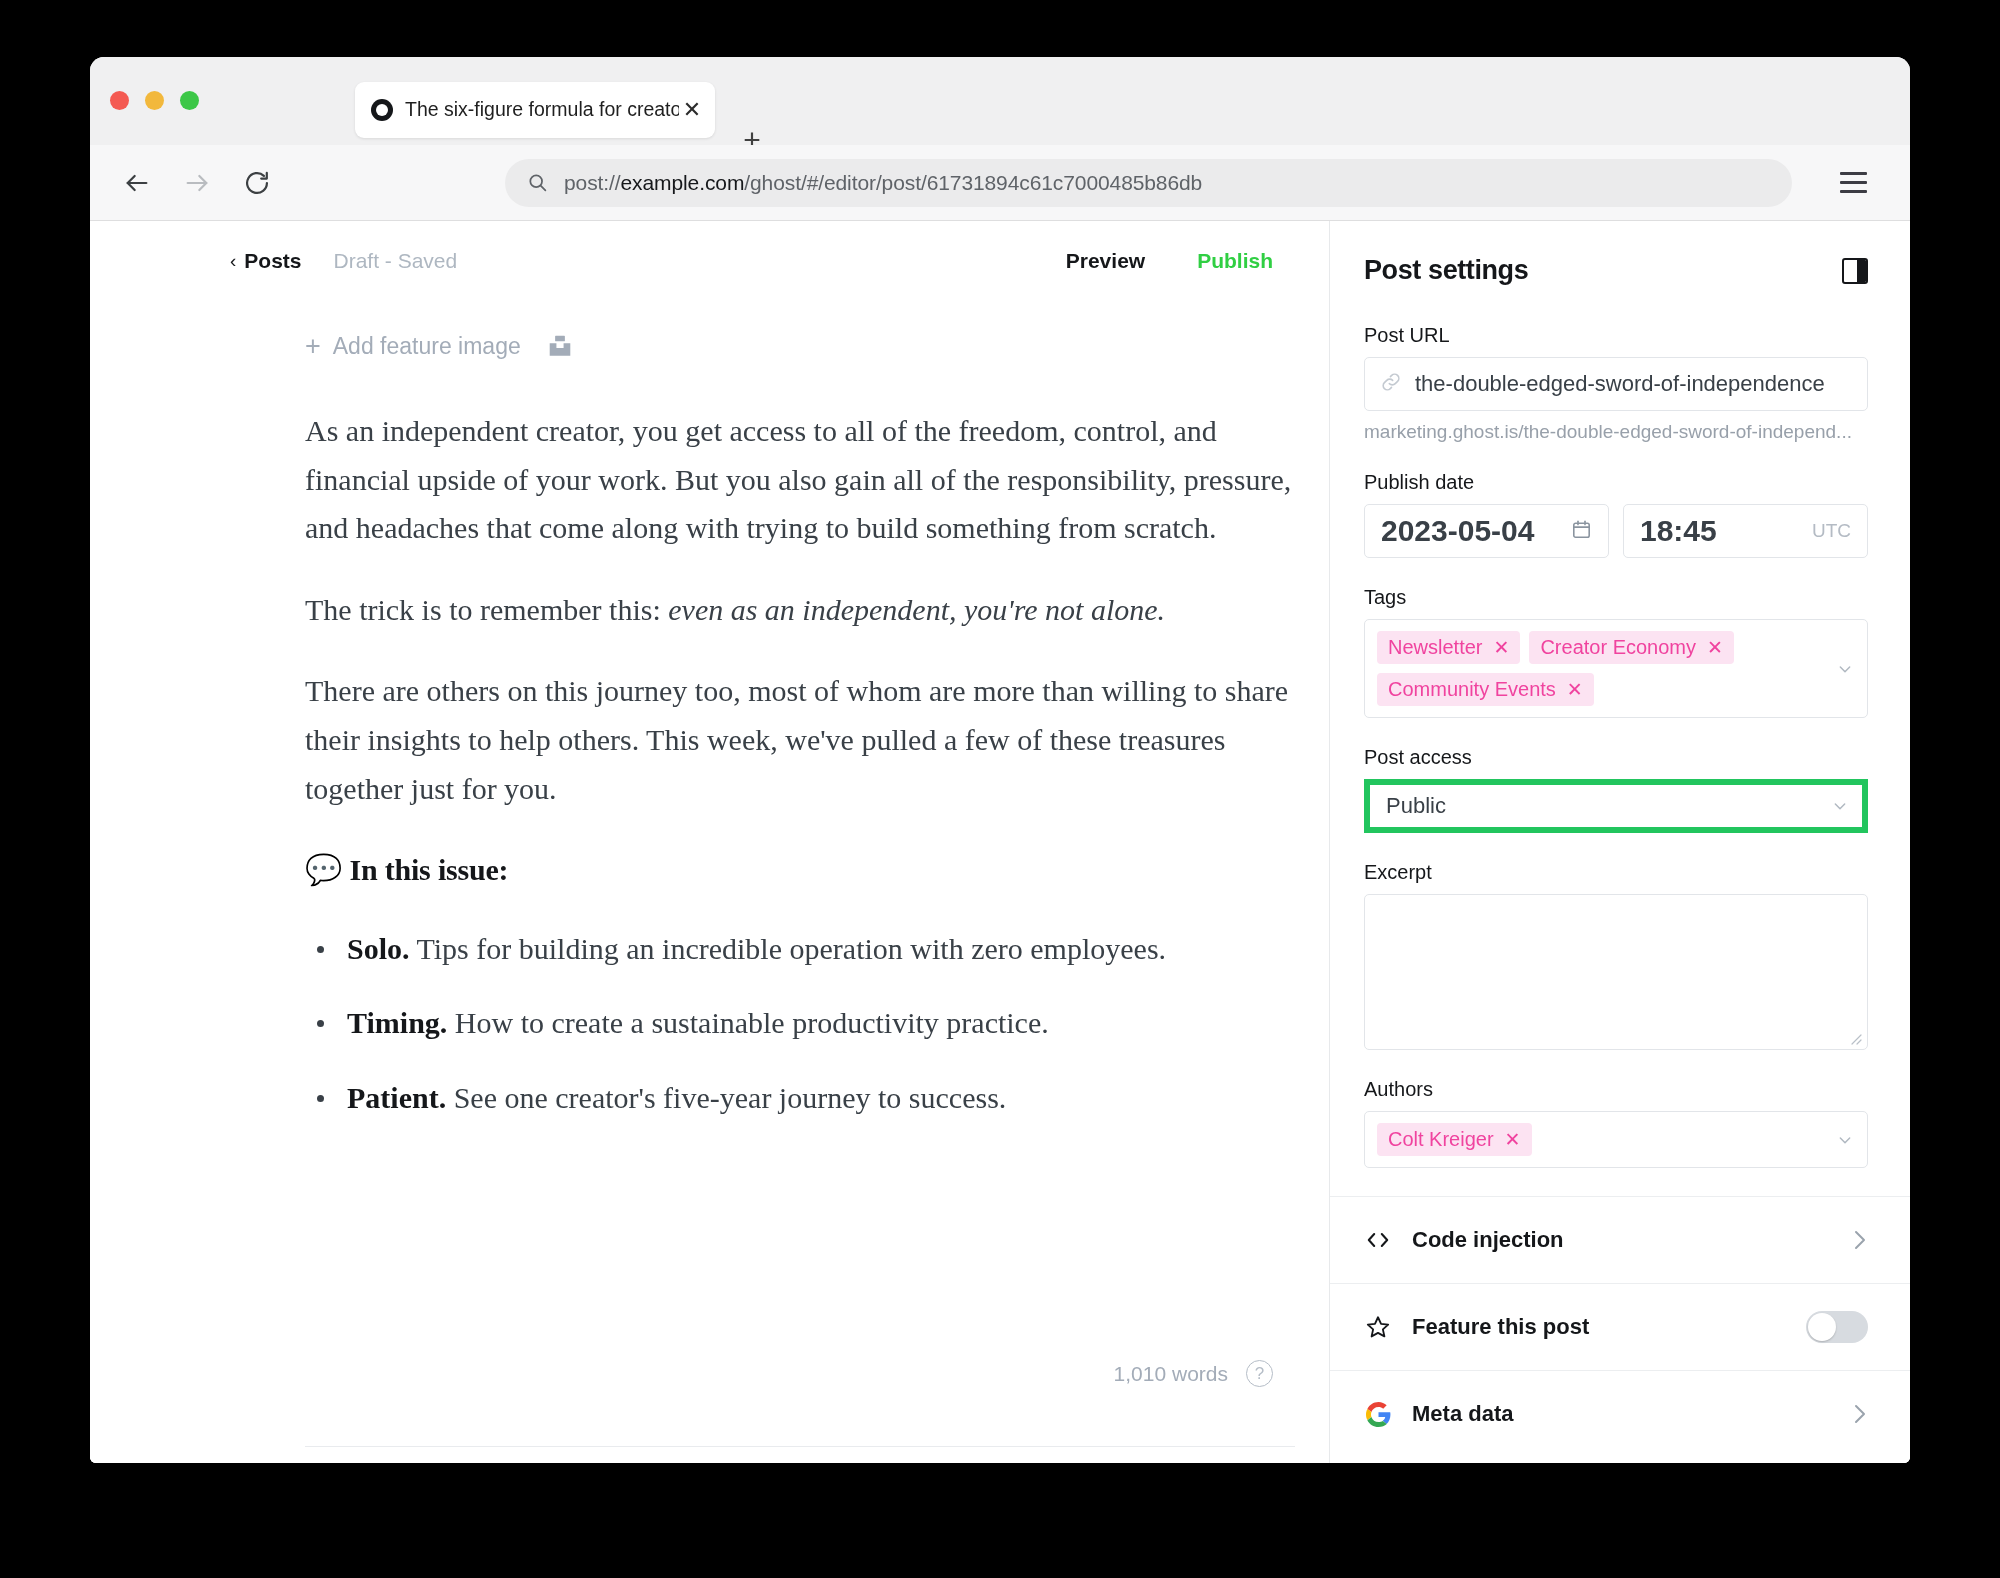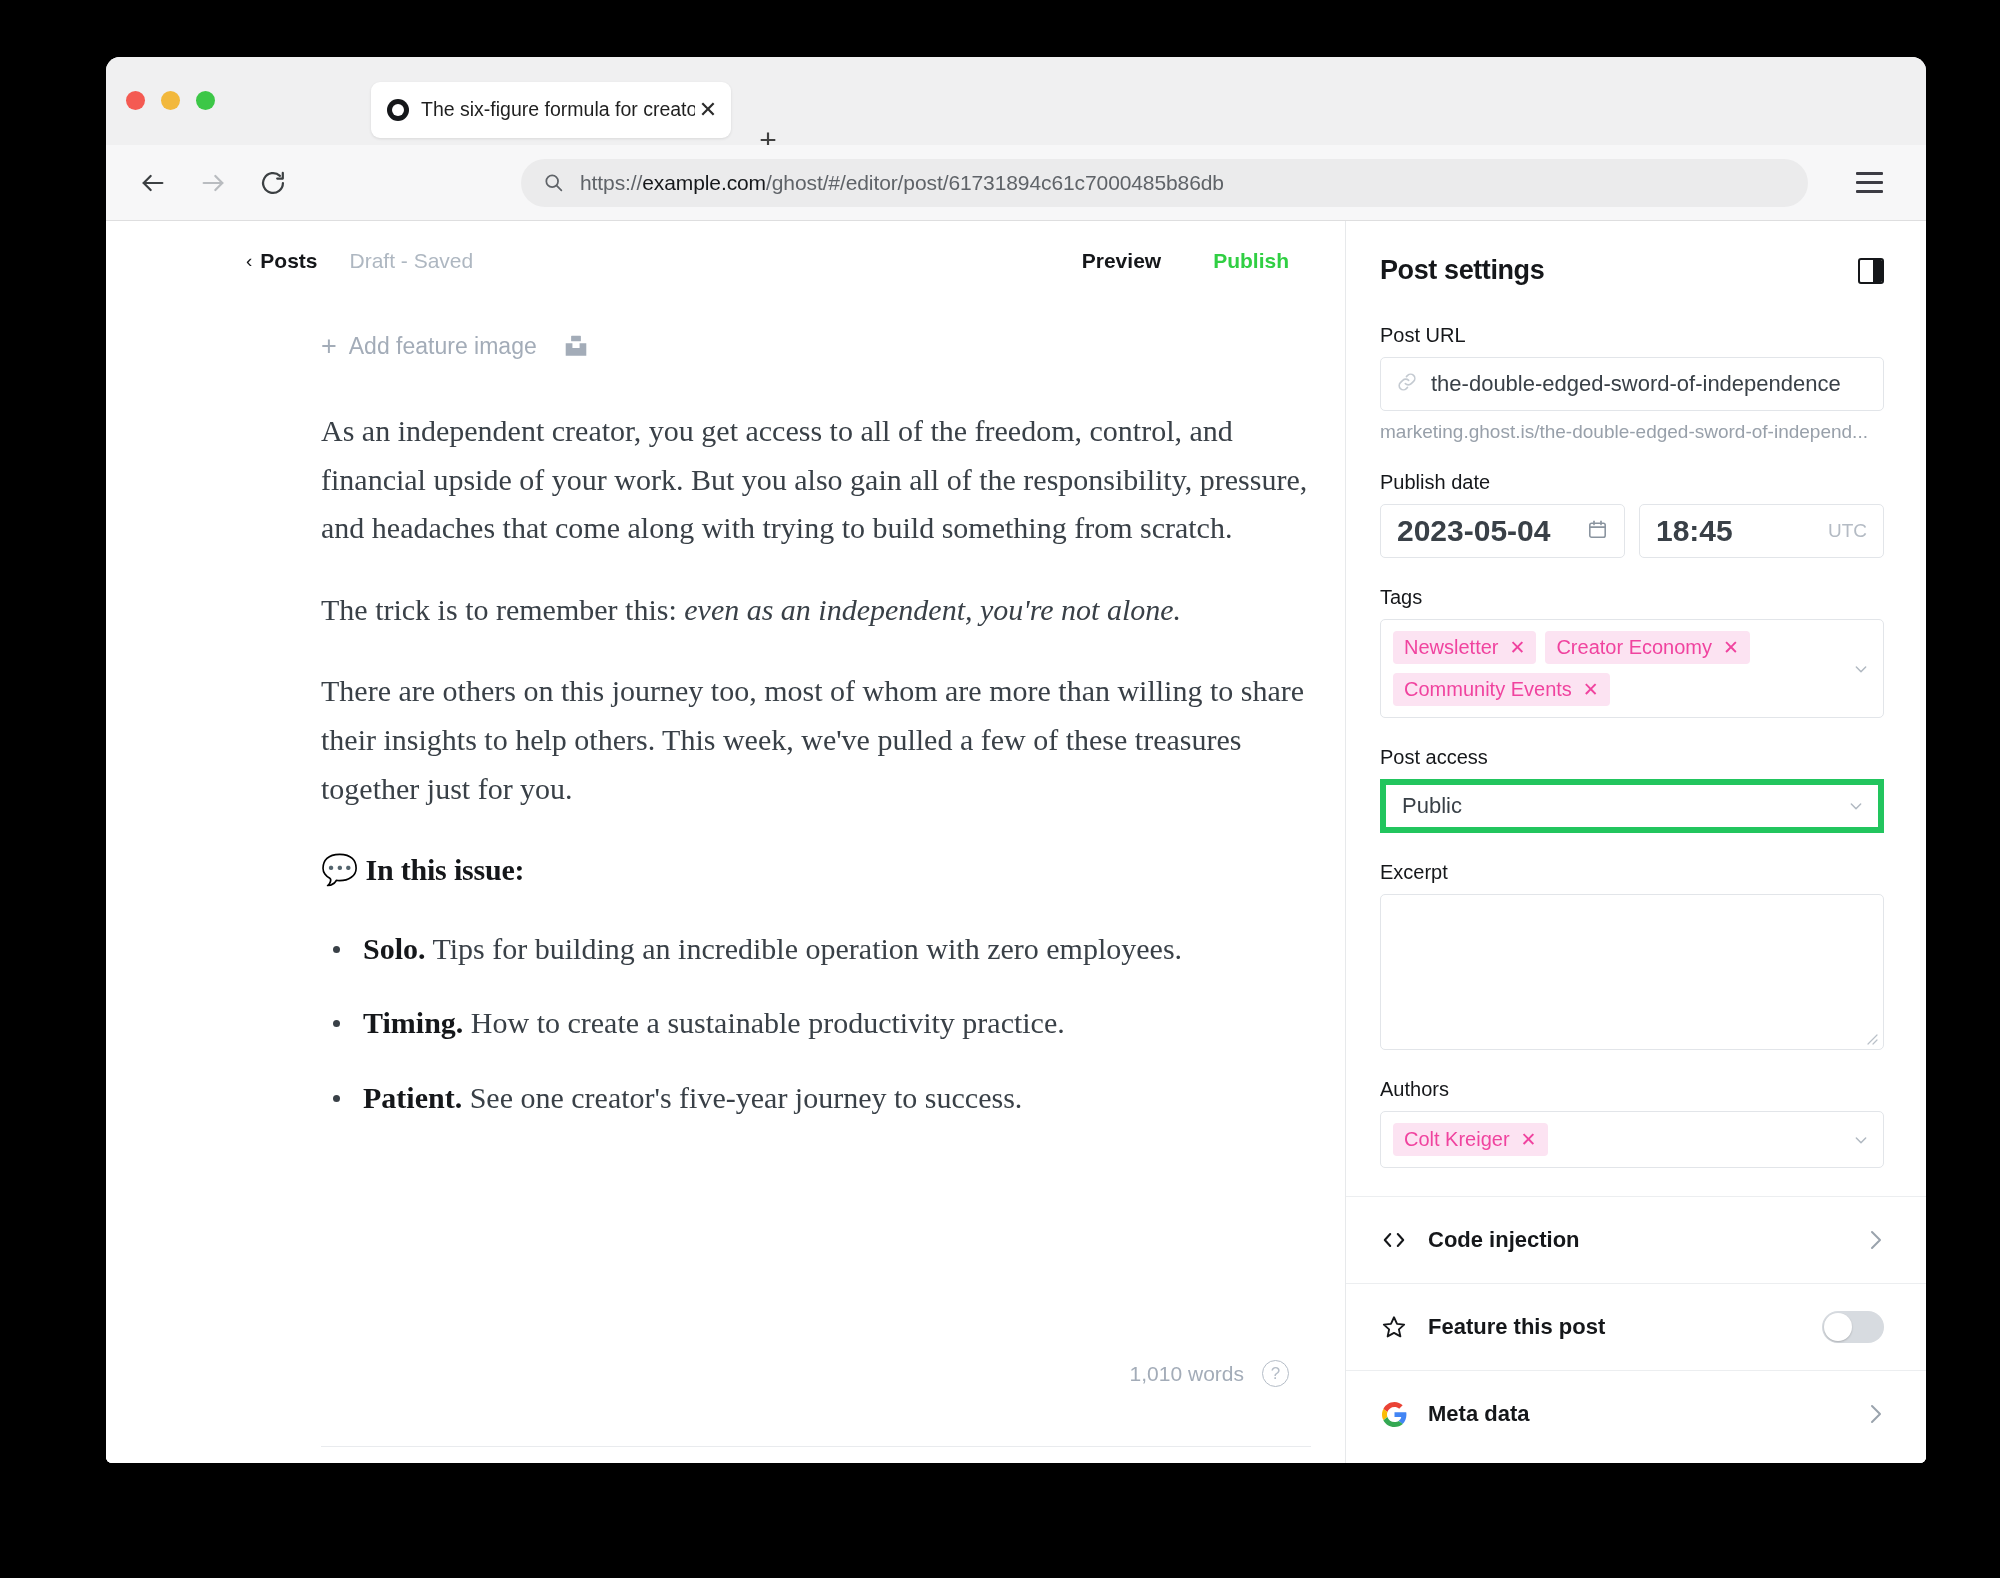--- a/index.html
+++ b/index.html
@@ -6,21 +6,21 @@
   html, body {
     width: 2000px; height: 1578px;
     background: #000;
     font-family: "Liberation Sans", sans-serif;
     overflow: hidden;
   }
 
   
   #browser-window {
     position: absolute;
-    left: 106px; top: 57px;
+    left: 90px; top: 57px;
     width: 1820px; height: 1406px;
     background: #ffffff;
     border-radius: 14px 14px 6px 6px;
     overflow: hidden;
     box-shadow: 0 10px 40px rgba(0,0,0,0.35);
     display: flex;
     flex-direction: column;
   }
 
   
@@ -430,21 +430,21 @@
       </svg>
     </div>
 
     <div id="omnibox">
       <span class="mag">
         <svg width="21" height="21" viewBox="0 0 24 24" fill="none" stroke="#5f6368" stroke-width="2" stroke-linecap="round">
           <circle cx="10.5" cy="10.5" r="6.7"></circle>
             <line x1="15.6" y1="15.6" x2="21" y2="21"></line>
         </svg>
       </span>
-      <span class="url-text"><span>https://</span><span class="url-host">example.com</span><span>/ghost/#/editor/post/61731894c61c7000485b86db</span></span>
+      <span class="url-text"><span>post://</span><span class="url-host">example.com</span><span>/ghost/#/editor/post/61731894c61c7000485b86db</span></span>
     </div>
 
     <div id="menu-button">
       <span></span>
         <span></span>
         <span></span>
     </div>
   </div>
 
   <div id="app-body">

